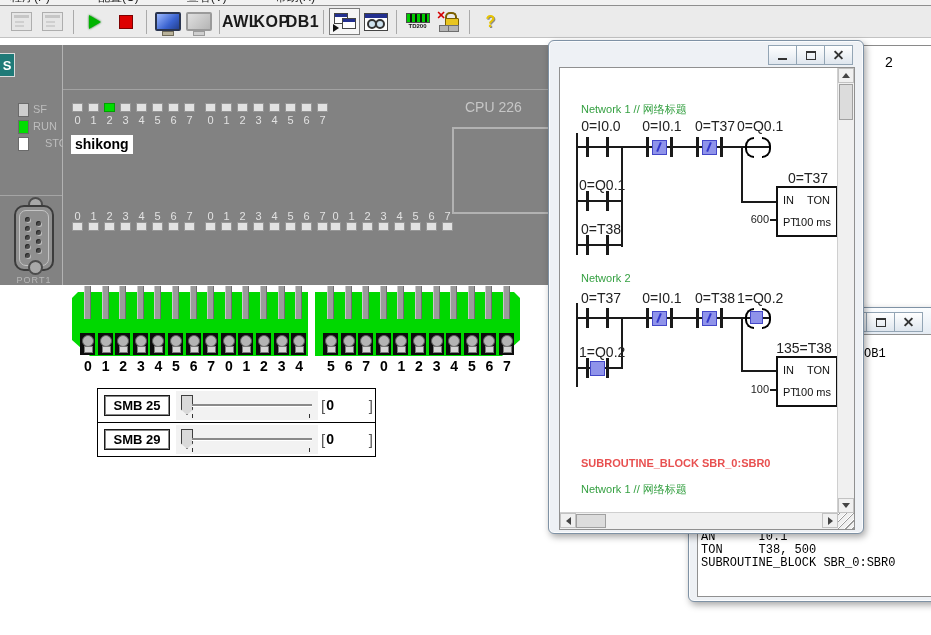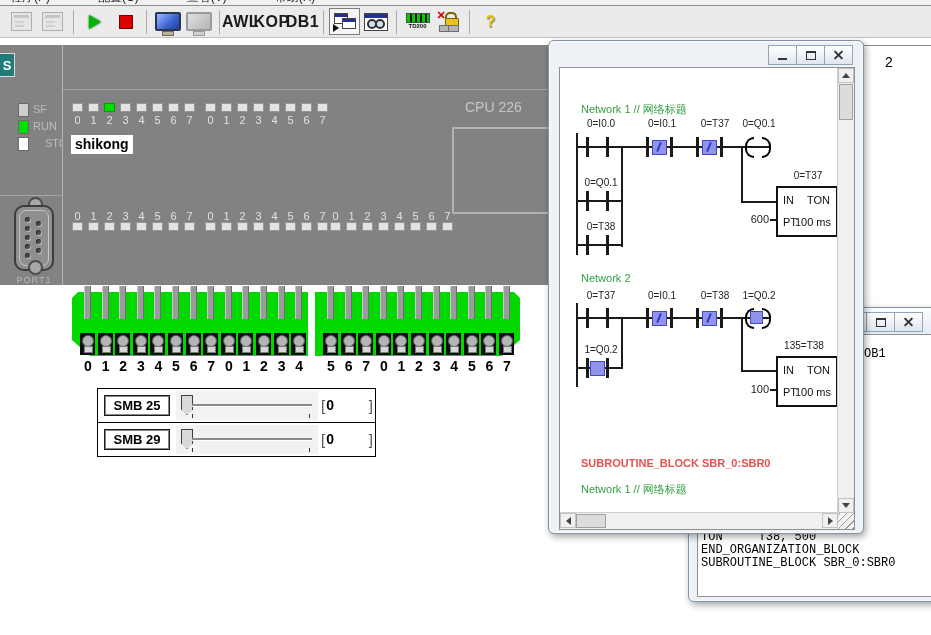--- a/index.html
+++ b/index.html
@@ -110,21 +110,21 @@
   .tri.up{border-left:4px solid transparent;border-right:4px solid transparent;border-bottom:5px solid #444;}
   .tri.dn{border-left:4px solid transparent;border-right:4px solid transparent;border-top:5px solid #444;}
   .tri.lf{border-top:4px solid transparent;border-bottom:4px solid transparent;border-right:5px solid #444;}
   .tri.rt{border-top:4px solid transparent;border-bottom:4px solid transparent;border-left:5px solid #444;}
   .vthumb{position:absolute;left:1px;right:1px;top:16px;height:34px;background:#dcdcdc;border:1px solid #a0a0a0;}
   .hthumb{position:absolute;top:1px;bottom:1px;left:16px;width:28px;background:#dcdcdc;border:1px solid #a0a0a0;}
   .grip{position:absolute;right:0;bottom:0;width:16px;height:16px;background:#f0f0f0;background-image:repeating-linear-gradient(135deg,#fff 0 1px,#9a9a9a 1px 2px,transparent 2px 5px);}
   
   .red{position:absolute;color:#e85050;font-weight:bold;font-size:11px;white-space:nowrap;}
   .grn{position:absolute;color:#35a042;font-size:11px;white-space:nowrap;}
-  .llbl{position:absolute;font-size:10px;color:#222;white-space:nowrap;width:44px;text-align:center;}
+  .llbl{position:absolute;font-size:14px;color:#222;white-space:nowrap;width:44px;text-align:center;}
   .hl{position:absolute;height:2px;background:#1a1a1a;}
   .vl{position:absolute;width:2px;background:#1a1a1a;}
   .cbar{position:absolute;width:3px;height:20px;background:#1a1a1a;}
   .ncbox{position:absolute;width:13px;height:13px;background:#8f93ea;border:1px solid #4347c8;}
   .ncbox .sl{position:absolute;left:5px;top:1px;width:2px;height:10px;background:#3338cc;transform:rotate(22deg);}
   .fillbox{position:absolute;width:13px;height:13px;background:#8f93ea;border:1px solid #4347c8;}
   .arcL{position:absolute;width:7px;height:17px;border:2px solid #000;border-right:none;border-radius:9px 0 0 9px;}
   .arcR{position:absolute;width:7px;height:17px;border:2px solid #000;border-left:none;border-radius:0 9px 9px 0;}
   .coilsq{position:absolute;width:11px;height:11px;background:#8f93ea;border:1px solid #4347c8;}
   .tmrbox{position:absolute;width:58px;height:47px;border:2px solid #111;background:#fff;font-size:11px;color:#111;}
@@ -626,21 +626,21 @@
 
   <div class="win" style="left:688px;top:307px;width:260px;height:293px;z-index:10;">
     <div class="titlebar"></div>
     <div class="winbtns" style="left:150px;">
       <div class="wbtn min"></div>
       <div class="wbtn max"></div>
       <div class="wbtn cls"></div>
     </div>
     <div class="abody">
       <div class="afrag">OB1</div>
-      <div class="acode"><div class="aline">TON     T38, 500</div><div class="aline">END_ORGANIZATION_BLOCK</div><div class="aline">SUBROUTINE_BLOCK SBR_0:SBR0</div></div>
+      <div class="acode"><div class="aline">AN      I0.1</div><div class="aline">TON     T38, 500</div><div class="aline">SUBROUTINE_BLOCK SBR_0:SBR0</div></div>
     </div>
   </div>
 
   <div class="win" style="left:548px;top:40px;width:314px;height:492px;z-index:30;">
     <div class="winbtns" style="right:10px;">
       <div class="wbtn min"></div>
       <div class="wbtn max"></div>
       <div class="wbtn cls"></div>
     </div>
     <div class="lbody">

